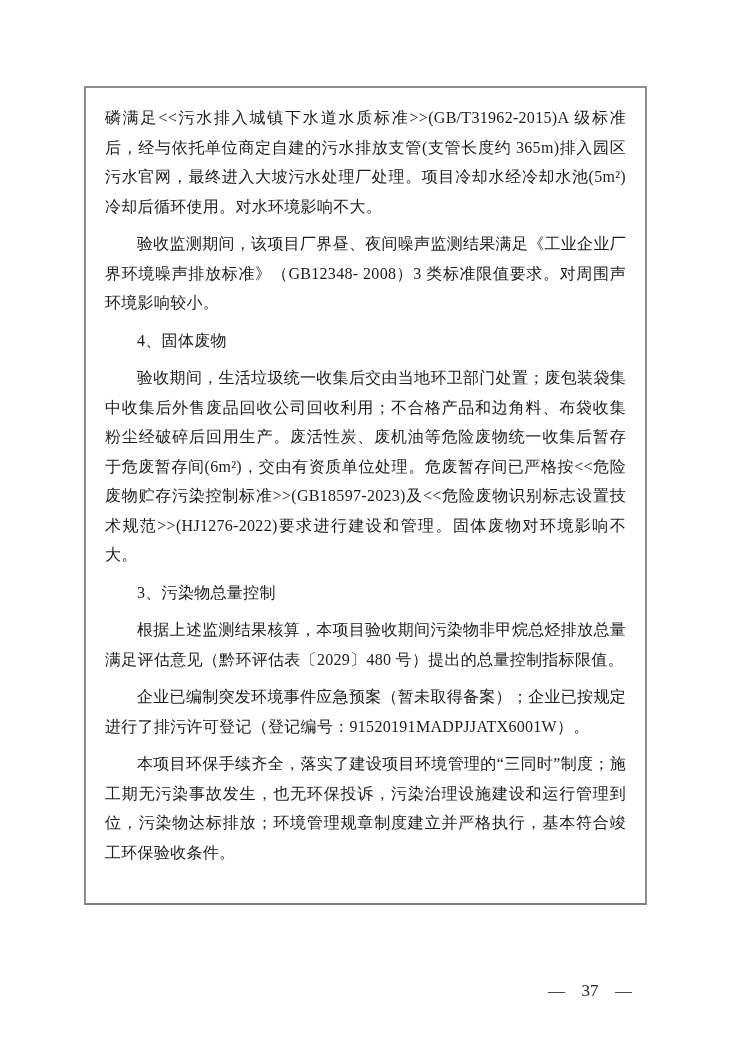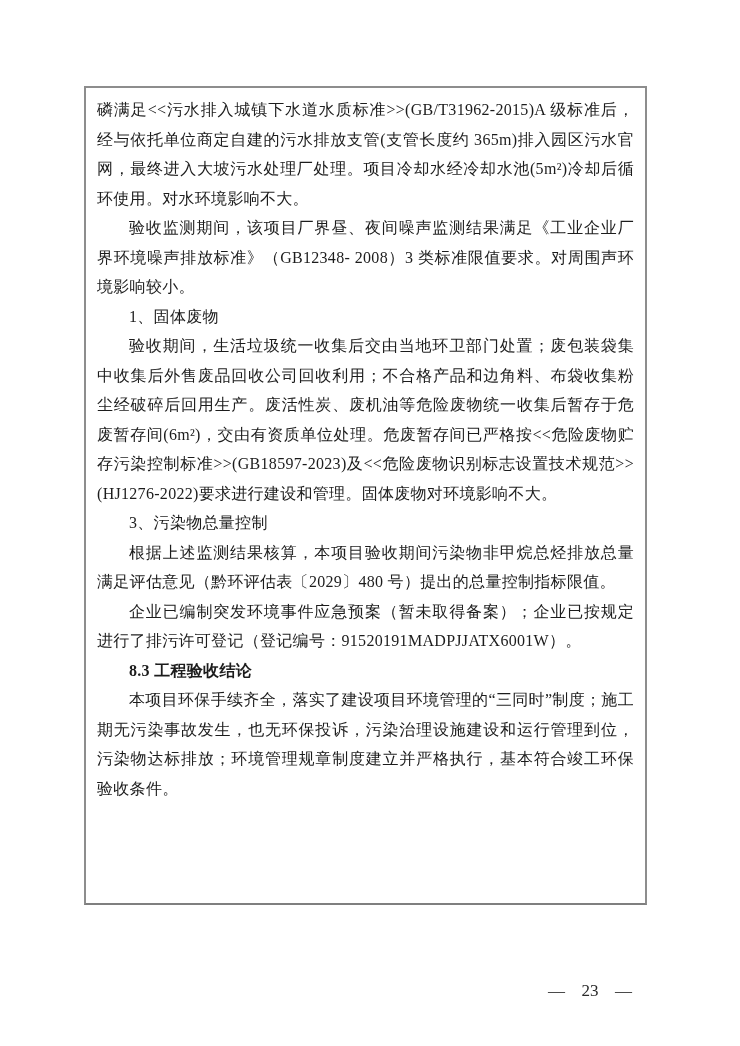--- a/index.html
+++ b/index.html
@@ -22,21 +22,21 @@
     top: 86px;
     width: 563px;
     height: 819px;
     border: 2px solid #8d8d8d;
     border-bottom-color: #7f7f7f;
     box-sizing: border-box;
     padding: 7px 11px 0 11px;
     background: #ffffff;
   }
   .para {
-    margin: 0;
+    margin: 8px;
     font-size: 16px;
     line-height: 29.5px;
     text-align: justify;
     letter-spacing: 0.3px;
     color: #1c1c1c;
   }
   .para.indent {
     text-indent: 2em;
   }
   .para.flush {
@@ -68,35 +68,34 @@
 <body>
 
 <div class="page">
 
   <div class="content-box">
     <p class="para flush">磷满足&lt;&lt;污水排入城镇下水道水质标准&gt;&gt;(GB/T31962-2015)A 级标准后，经与依托单位商定自建的污水排放支管(支管长度约 365m)排入园区污水官网，最终进入大坡污水处理厂处理。项目冷却水经冷却水池(5m²)冷却后循环使用。对水环境影响不大。</p>
 
 
     <p class="para indent">验收监测期间，该项目厂界昼、夜间噪声监测结果满足《工业企业厂界环境噪声排放标准》（GB12348- 2008）3 类标准限值要求。对周围声环境影响较小。</p>
 
-    <p class="para indent heading">1、固体废物</p>
+    <p class="para indent heading">4、固体废物</p>
 
     <p class="para indent">验收期间，生活垃圾统一收集后交由当地环卫部门处置；废包装袋集中收集后外售废品回收公司回收利用；不合格产品和边角料、布袋收集粉尘经破碎后回用生产。废活性炭、废机油等危险废物统一收集后暂存于危废暂存间(6m²)，交由有资质单位处理。危废暂存间已严格按&lt;&lt;危险废物贮存污染控制标准&gt;&gt;(GB18597-2023)及&lt;&lt;危险废物识别标志设置技术规范&gt;&gt;(HJ1276-2022)要求进行建设和管理。固体废物对环境影响不大。</p>
 
     <p class="para indent heading">3、污染物总量控制</p>
 
     <p class="para indent">根据上述监测结果核算，本项目验收期间污染物非甲烷总烃排放总量满足评估意见（黔环评估表〔2029〕480 号）提出的总量控制指标限值。</p>
 
 
     <p class="para indent">企业已编制突发环境事件应急预案（暂未取得备案）；企业已按规定进行了排污许可登记（登记编号：91520191MADPJJATX6001W）。</p>
 
-    <p class="para indent heading bold">8.3 工程验收结论</p>
 
     <p class="para indent">本项目环保手续齐全，落实了建设项目环境管理的“三同时”制度；施工期无污染事故发生，也无环保投诉，污染治理设施建设和运行管理到位，污染物达标排放；环境管理规章制度建立并严格执行，基本符合竣工环保验收条件。</p>
   </div>
 
   <div class="page-number">
     <span class="dash">—</span>
-    <span class="num">23</span>
+    <span class="num">37</span>
     <span class="dash">—</span>
   </div>
 
 </div>
 
 </body></html>

